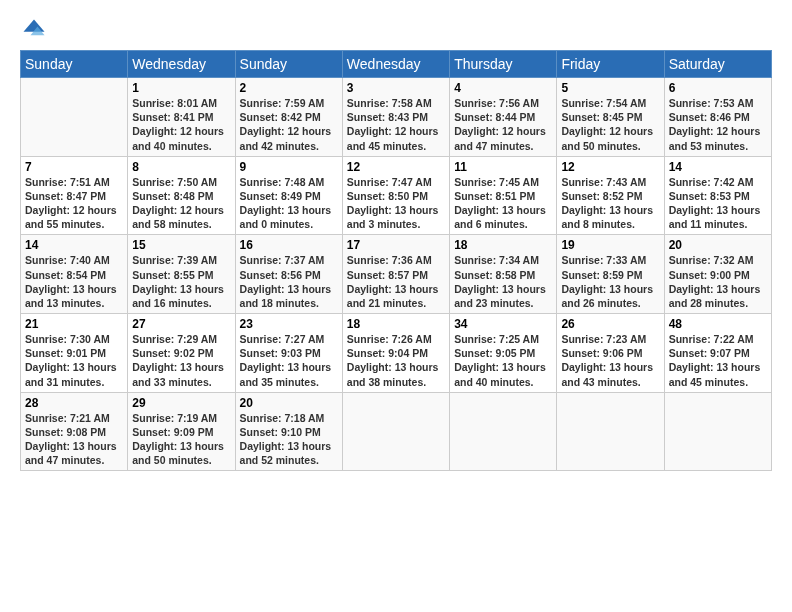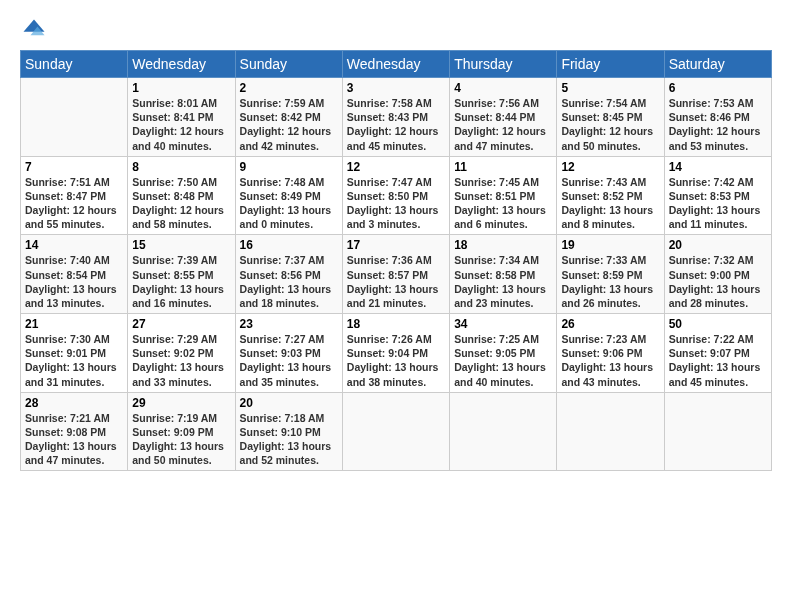--- a/index.html
+++ b/index.html
@@ -237,21 +237,21 @@
           </td>
           <td>
             <span class="day-num">34</span>
             <div class="day-info">Sunrise: 7:25 AM<br>Sunset: 9:05 PM<br>Daylight: 13 hours and 40 minutes.</div>
           </td>
           <td>
             <span class="day-num">26</span>
             <div class="day-info">Sunrise: 7:23 AM<br>Sunset: 9:06 PM<br>Daylight: 13 hours and 43 minutes.</div>
           </td>
           <td>
-            <span class="day-num">50</span>
+            <span class="day-num">48</span>
             <div class="day-info">Sunrise: 7:22 AM<br>Sunset: 9:07 PM<br>Daylight: 13 hours and 45 minutes.</div>
           </td>
         </tr>
         <tr>
           <td>
             <span class="day-num">28</span>
             <div class="day-info">Sunrise: 7:21 AM<br>Sunset: 9:08 PM<br>Daylight: 13 hours and 47 minutes.</div>
           </td>
           <td>
             <span class="day-num">29</span>

